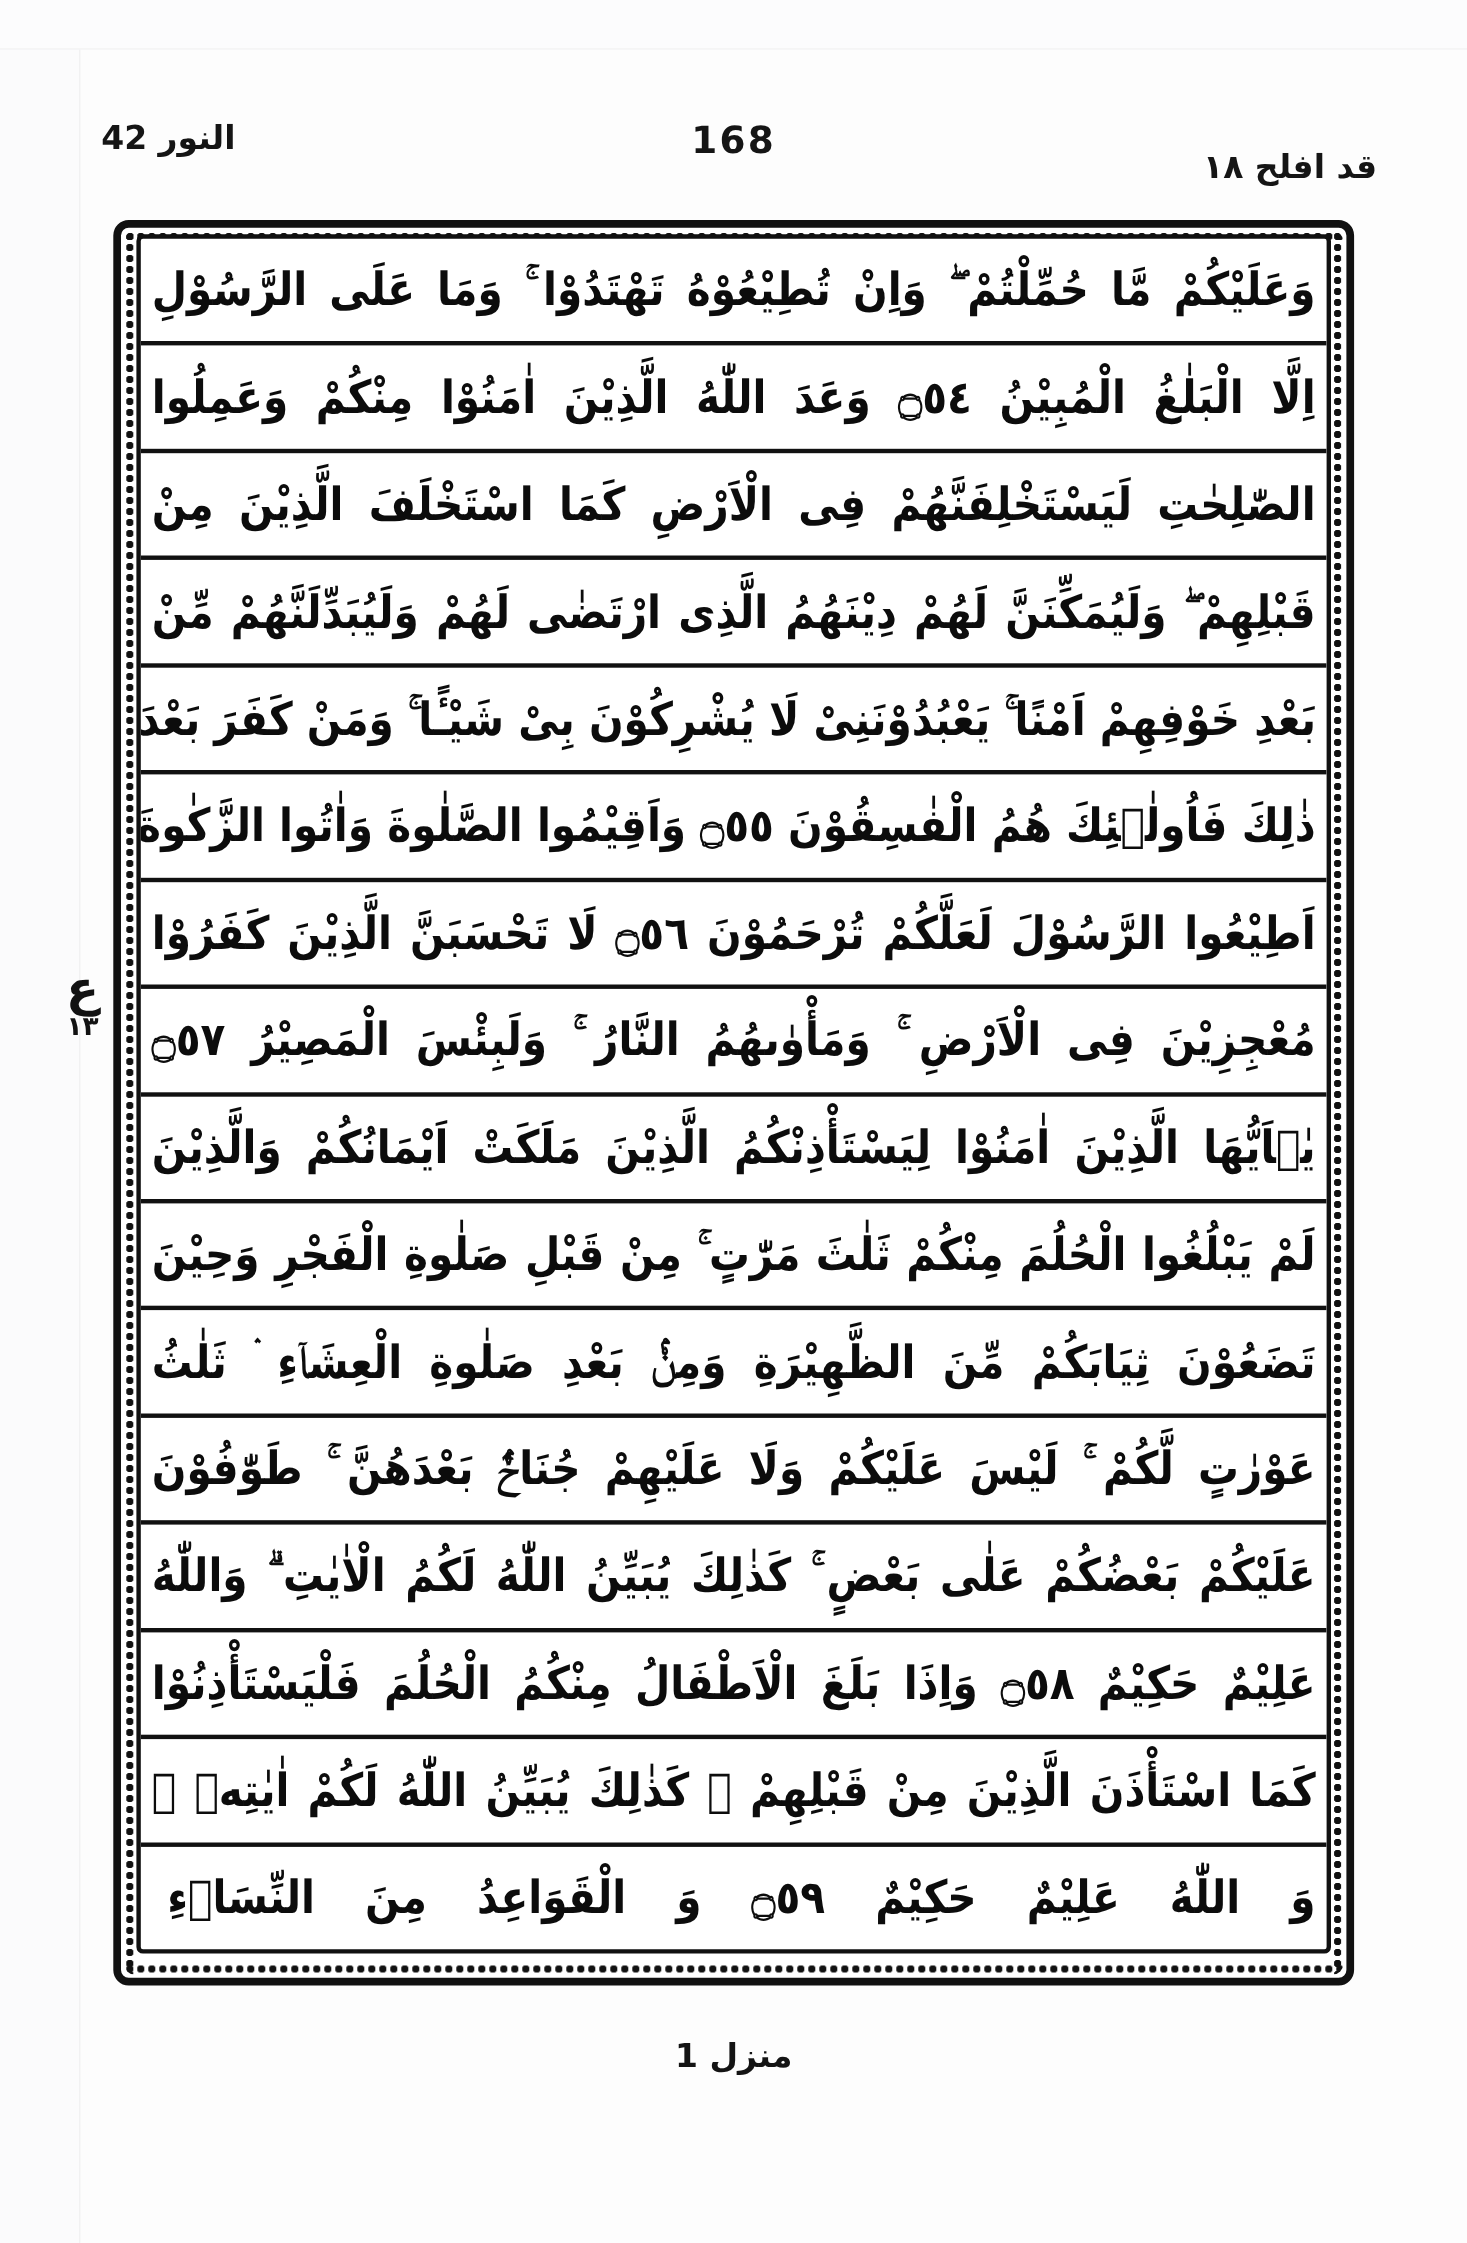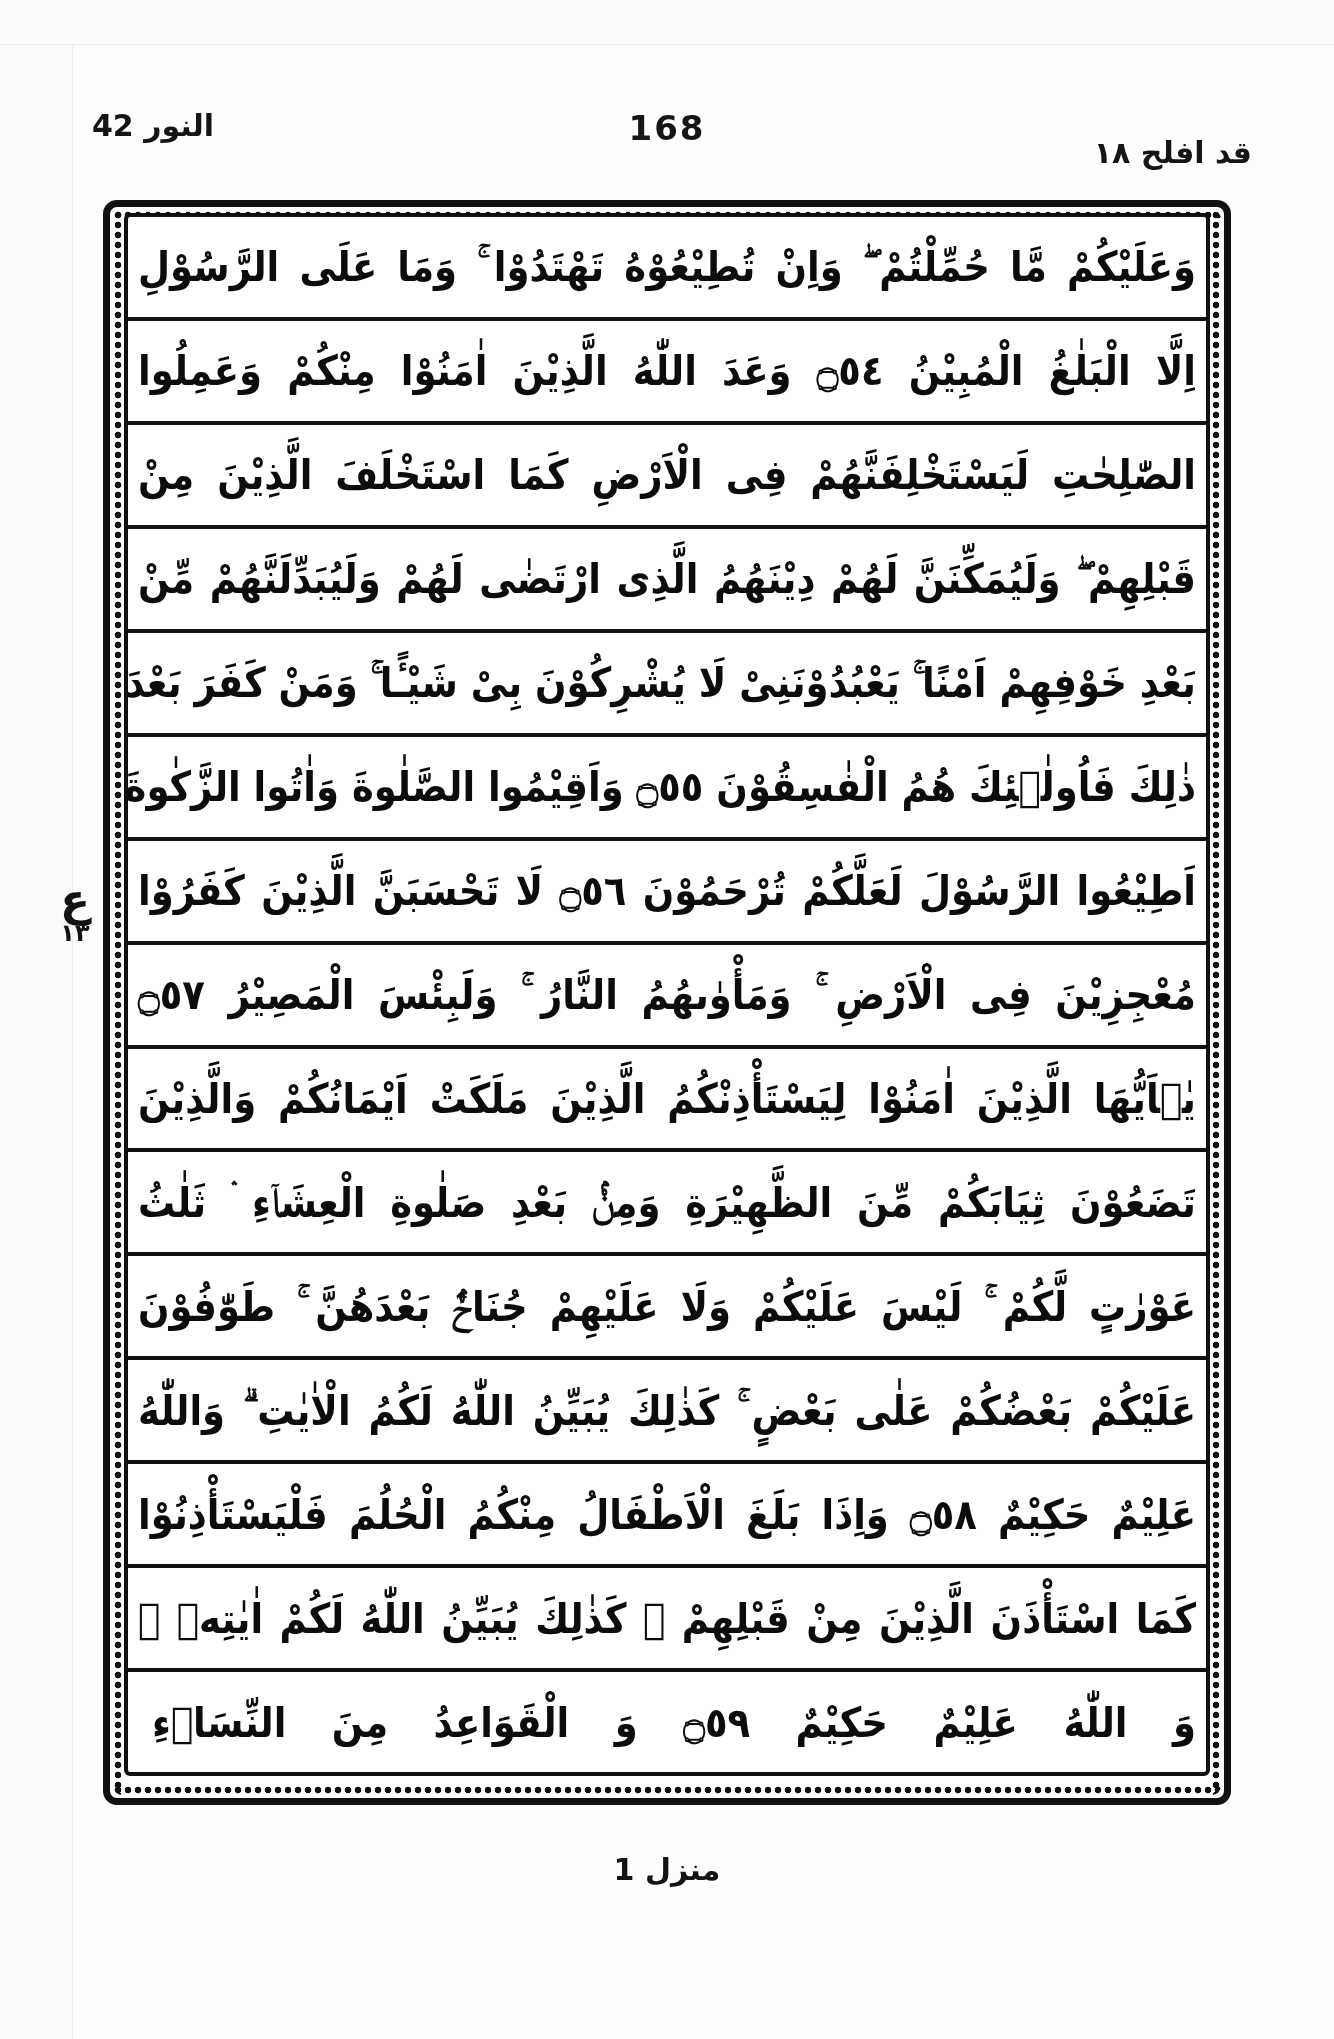--- a/index.html
+++ b/index.html
@@ -153,20 +153,23 @@
         <div class="qline">
           <div class="qtext">اَطِيْعُوا الرَّسُوْلَ لَعَلَّكُمْ تُرْحَمُوْنَ ۝٥٦ لَا تَحْسَبَنَّ الَّذِيْنَ كَفَرُوْا</div>
         </div>
         <div class="qline">
           <div class="qtext">مُعْجِزِيْنَ فِى الْاَرْضِ ۚ وَمَأْوٰىهُمُ النَّارُ ۚ وَلَبِئْسَ الْمَصِيْرُ ۝٥٧</div>
         </div>
         <div class="qline">
           <div class="qtext">يٰۤاَيُّهَا الَّذِيْنَ اٰمَنُوْا لِيَسْتَأْذِنْكُمُ الَّذِيْنَ مَلَكَتْ اَيْمَانُكُمْ وَالَّذِيْنَ</div>
         </div>
         <div class="qline">
+          <div class="qtext">لَمْ يَبْلُغُوا الْحُلُمَ مِنْكُمْ ثَلٰثَ مَرّٰتٍ ۚ مِنْ قَبْلِ صَلٰوةِ الْفَجْرِ وَحِيْنَ</div>
+        </div>
+        <div class="qline">
           <div class="qtext">تَضَعُوْنَ ثِيَابَكُمْ مِّنَ الظَّهِيْرَةِ وَمِنْۢ بَعْدِ صَلٰوةِ الْعِشَاۤءِ ۛ ثَلٰثُ</div>
         </div>
         <div class="qline">
           <div class="qtext">عَوْرٰتٍ لَّكُمْ ۚ لَيْسَ عَلَيْكُمْ وَلَا عَلَيْهِمْ جُنَاحٌۢ بَعْدَهُنَّ ۚ طَوّٰفُوْنَ</div>
         </div>
         <div class="qline">
           <div class="qtext">عَلَيْكُمْ بَعْضُكُمْ عَلٰى بَعْضٍ ۚ كَذٰلِكَ يُبَيِّنُ اللّٰهُ لَكُمُ الْاٰيٰتِ ۗ وَاللّٰهُ</div>
         </div>
         <div class="qline">
           <div class="qtext">عَلِيْمٌ حَكِيْمٌ ۝٥٨ وَاِذَا بَلَغَ الْاَطْفَالُ مِنْكُمُ الْحُلُمَ فَلْيَسْتَأْذِنُوْا</div>

